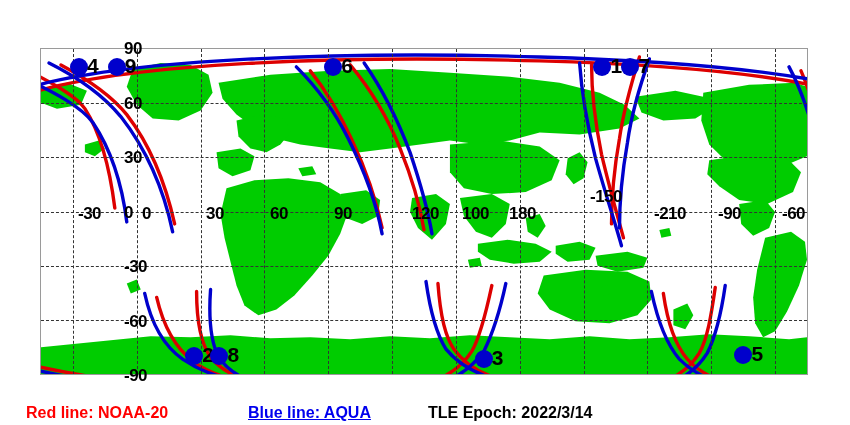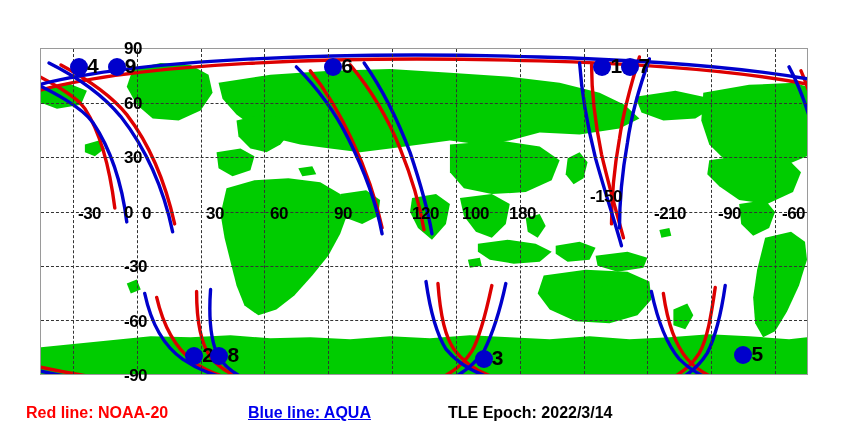--- a/index.html
+++ b/index.html
@@ -33,21 +33,21 @@
   .sat-label{position:absolute;left:8px;top:-12px;font-size:21px;
              font-weight:bold;color:#000;line-height:1;
              font-family:"Liberation Sans",sans-serif;}
 
   
   #legend{position:absolute;left:0;top:404px;width:850px;height:33px;text-align:center;}
   .legend-item{position:absolute;font-size:16px;font-weight:bold;
                white-space:nowrap;font-family:"Liberation Sans",sans-serif;}
   #legend-red{left:26px;top:0;color:#FF0000;}
   #legend-blue{left:248px;top:0;color:#0000EE;text-decoration:underline;}
-  #legend-epoch{left:428px;top:0;color:#000000;margin-left:20px;}
+  #legend-epoch{left:428px;top:0;color:#000000;}
 </style>
 </head>
 <body>
 
 <div id="page">
 
   <div id="map-plot">
 
     <svg id="map-canvas" viewBox="0 0 768 327" preserveAspectRatio="none">
 

